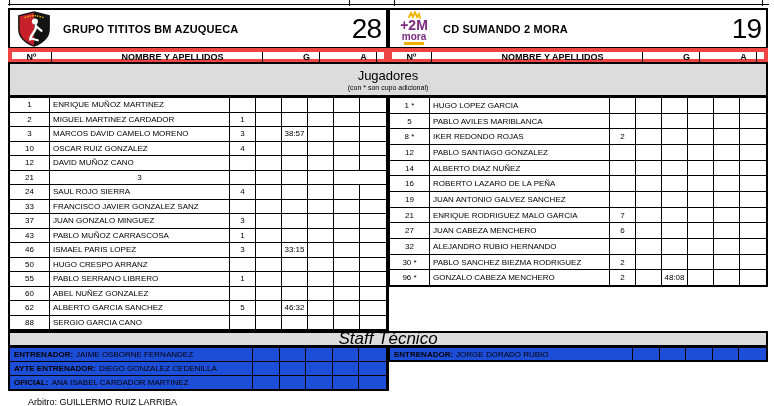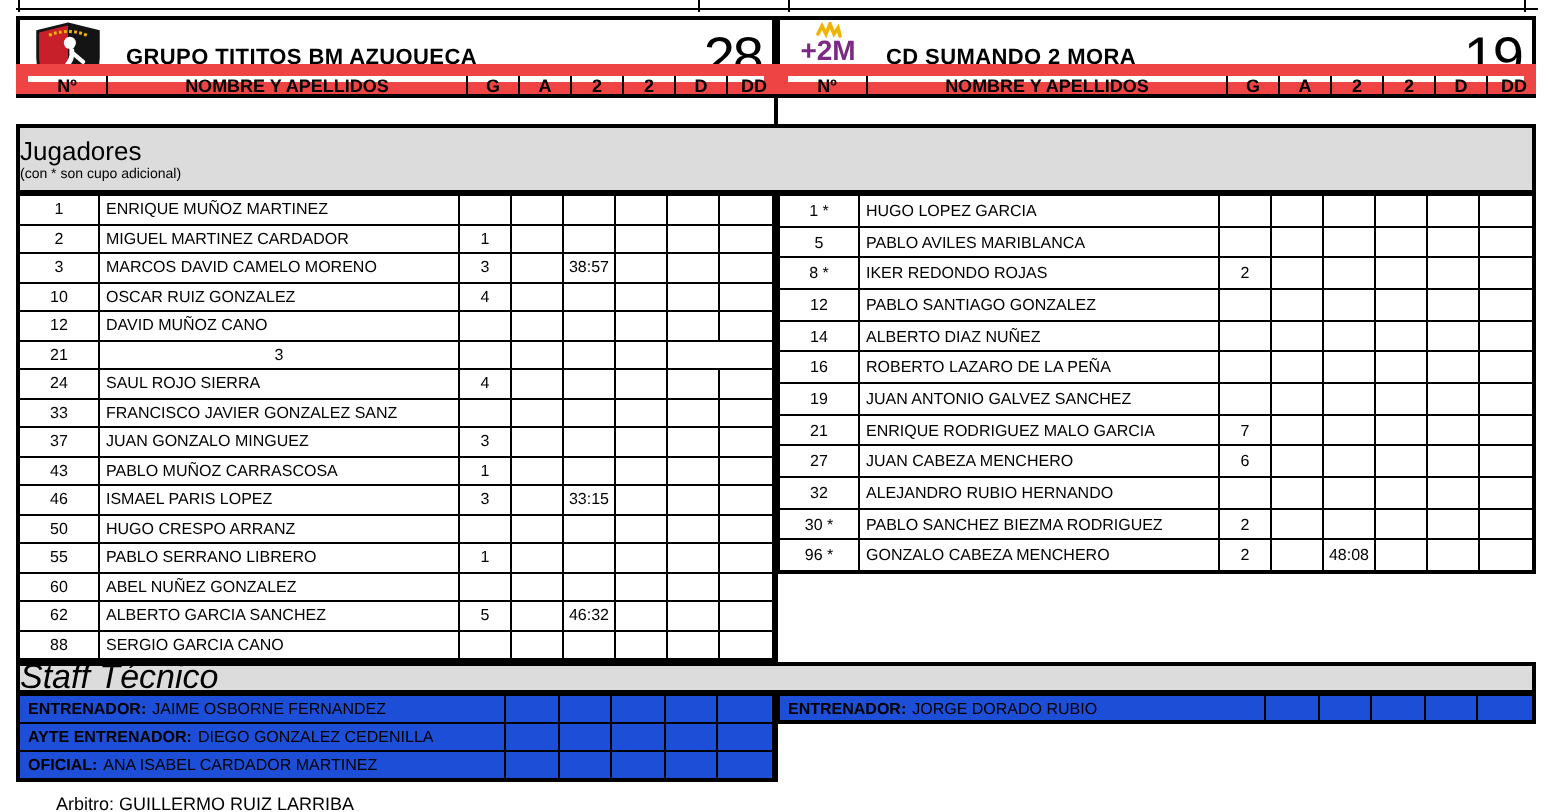--- a/index.html
+++ b/index.html
@@ -13,29 +13,29 @@
   .divider{left:387px;top:8px;width:2px;height:383px;background:#000;z-index:0;}
 
   
   .team-header{top:8px;width:380px;height:41px;border:2px solid #000;background:#fff;
     display:flex;align-items:center;z-index:1;}
   .team-header .logo{width:38px;height:36px;margin-left:5px;flex:0 0 auto;display:flex;align-items:center;justify-content:center;}
   .team-name{font-weight:bold;font-size:11px;letter-spacing:.2px;margin-left:10px;flex:1;}
   .team-score{font-weight:normal;font-size:28px;line-height:1;margin-right:5px;letter-spacing:-1px;}
 
   
-  .colhead{top:32px;width:380px;height:15px;border:6px solid #ef4444;background:#fff;display:grid;
-    grid-template-columns:40px 180px repeat(6,26px);z-index:1;}
+  .colhead{top:48px;width:380px;height:15px;border:4px solid #ef4444;background:#fff;display:grid;
+    grid-template-columns:40px 180px repeat(6,26px);z-index:1;gap:31px;}
   .colhead .hcell{border-right:1px solid #000;display:flex;align-items:center;justify-content:center;
     font-weight:bold;font-size:9px;}
   .colhead .hcell:last-child{border-right:none;}
 
   
   .band{left:8px;width:760px;border:2px solid #000;background:#dcdcdc;z-index:1;
-    display:flex;flex-direction:column;align-items:flex-start;justify-content:center;}
+    display:flex;flex-direction:column;align-items:center;justify-content:center;}
   .band-jugadores{top:62px;height:35px;}
   .band-staff{top:331px;height:16px;}
   .band-title{font-size:13px;}
   .band-note{font-size:7px;margin-top:1px;}
   .band-staff .band-title{font-size:17px;font-style:italic;}
 
   
   .ptable{top:96px;width:380px;border:2px solid #000;background:#fff;display:flex;flex-direction:column;z-index:1;}
   .ptable-left{left:8px;height:235px;}
   .ptable-right{left:388px;height:191px;}

